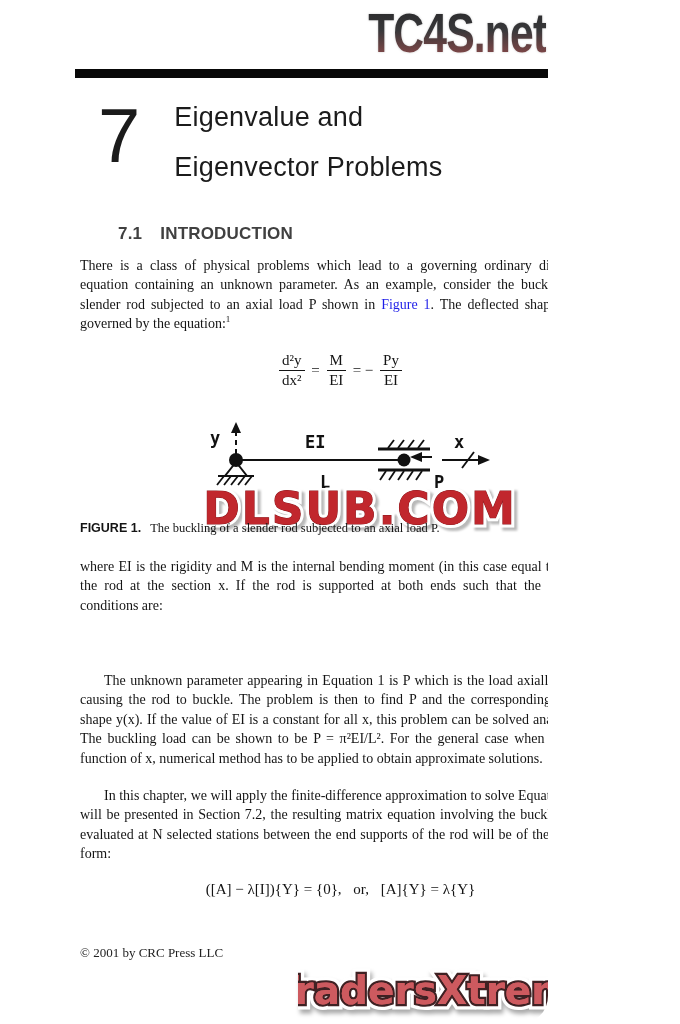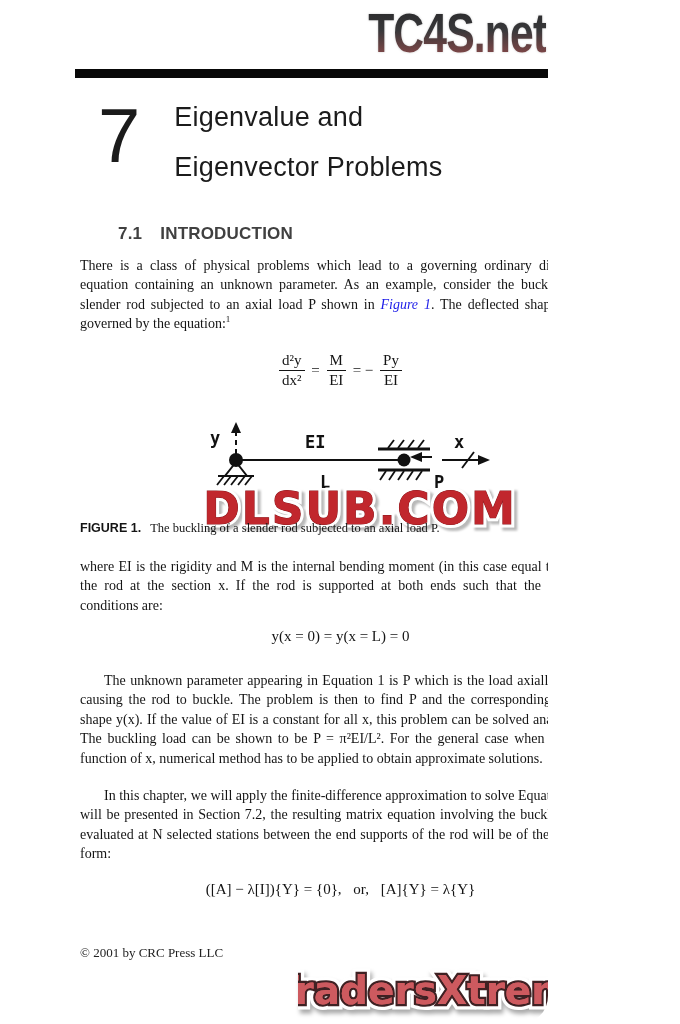--- a/index.html
+++ b/index.html
@@ -89,21 +89,21 @@
     width: 521px;
     font-size: 14px;
     line-height: 19.4px;
     text-align: justify;
     color: #141414;
   }
   .p1 { top: 256px; }
   .p2 { top: 557px; }
   .p3 { top: 671px; text-indent: 24px; }
   .p4 { top: 786px; text-indent: 24px; }
-  .fig-link { color: #1d1de8; text-decoration: none; cursor: pointer; font-style: italic; }
+  .fig-link { color: #1d1de8; text-decoration: none; cursor: pointer; }
   sup { font-size: 9px; line-height: 0; }
 
   
   .equation {
     position: absolute;
     left: 80px;
     width: 521px;
     text-align: center;
     font-size: 15px;
     color: #141414;
@@ -277,24 +277,20 @@
     <text x="178" y="43" text-anchor="middle" fill="#c1272d" stroke="#ffffff" stroke-width="7" paint-order="stroke">DLSUB.COM</text>
     <text x="178" y="43" text-anchor="middle" fill="#c1272d" stroke="#8e1b20" stroke-width="1" paint-order="stroke">DLSUB.COM</text>
   </svg>
 
   <div class="figure-caption">
     <span class="cap-label">FIGURE 1.</span><span>The buckling of a slender rod subjected to an axial load P.</span>
   </div>
 
   <p class="body-text p2">where EI is the rigidity and M is the internal bending moment (in this case equal to -Py) of the rod at the section x. If the rod is supported at both ends such that the boundary conditions are:</p>
 
-  <div class="equation eq2">
-    <span>y(x = 0) = y(x = L) = 0</span>
-    <span class="eq-number">(2)</span>
-  </div>
 
   <p class="body-text p3">The unknown parameter appearing in Equation 1 is P which is the load axially applied causing the rod to buckle. The problem is then to find P and the corresponding buckled shape y(x). If the value of EI is a constant for all x, this problem can be solved analytically. The buckling load can be shown to be P = π²EI/L². For the general case when EI is the function of x, numerical method has to be applied to obtain approximate solutions.</p>
 
   <p class="body-text p4">In this chapter, we will apply the finite-difference approximation to solve Equation 1. As will be presented in Section 7.2, the resulting matrix equation involving the buckled shape evaluated at N selected stations between the end supports of the rod will be of the standard form:</p>
 
   <div class="equation eq3">
     <span>([A] − λ[I]){Y} = {0},</span>
     <span class="eq3-mid">or,</span>
     <span>[A]{Y} = λ{Y}</span>
     <span class="eq-number">(3)</span>

